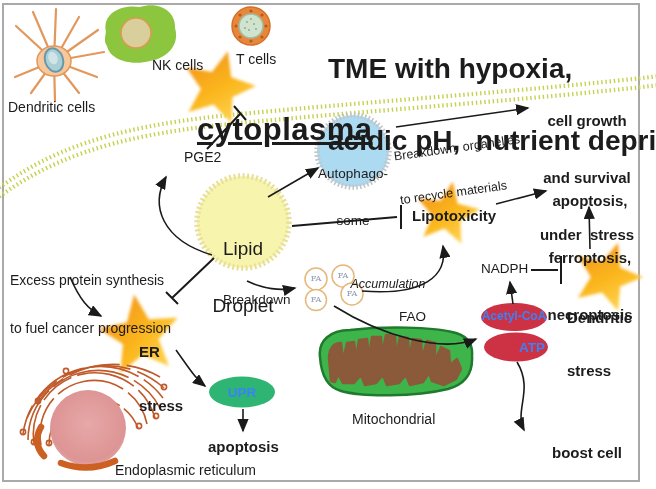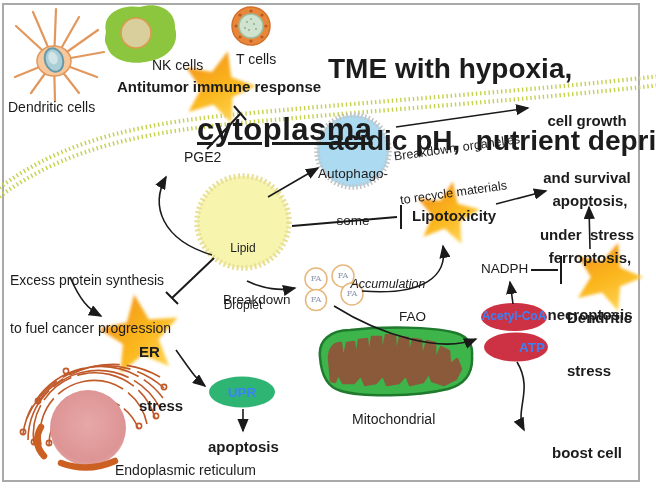--- a/index.html
+++ b/index.html
@@ -176,21 +176,20 @@
   </svg>
 
   <div class="lbl title" style="left:328px;top:9px;">
     <div>TME with hypoxia,</div>
     <div>acidic pH,  nutrient deprivition</div>
   </div>
 
   <div class="lbl s14" style="left:8px;top:99px;">Dendritic cells</div>
   <div class="lbl s14" style="left:152px;top:57px;">NK cells</div>
   <div class="lbl s14" style="left:236px;top:51px;">T cells</div>
-  <div class="lbl s15 b" style="left:117px;top:77px;">Antitumor immune response</div>
   <div class="lbl cyto" style="left:197px;top:112px;text-decoration:underline;">cytoplasma</div>
   <div class="lbl s14" style="left:184px;top:149px;">PGE2</div>
 
   <div class="lbl s13 c" style="left:313px;top:135px;width:80px;line-height:15.5px;">
     <div>Autophago-</div>
     <div>some</div>
   </div>
 
   <div class="lbl s12 rot" style="left:389px;top:121px;">
     <div>Breakdown  organelles</div>
@@ -202,21 +201,21 @@
     <div>and survival</div>
     <div>under  stress</div>
   </div>
 
   <div class="lbl s15 b c" style="left:530px;top:153px;width:120px;">
     <div>apoptosis,</div>
     <div>ferroptosis,</div>
     <div>necroptosis</div>
   </div>
 
-  <div class="lbl s15 c" style="left:193px;top:201px;width:100px;font-size:12px;">
+  <div class="lbl s15 c" style="left:193px;top:201px;width:100px;font-size:19px;">
     <div>Lipid</div>
     <div>Droplet</div>
   </div>
 
   <div class="lbl s15 b" style="left:412px;top:206px;">Lipotoxicity</div>
 
   <div class="lbl s12 c" style="left:338px;top:248px;width:100px;font-style:italic;">
     <div>Accumulation</div>
   </div>
 

